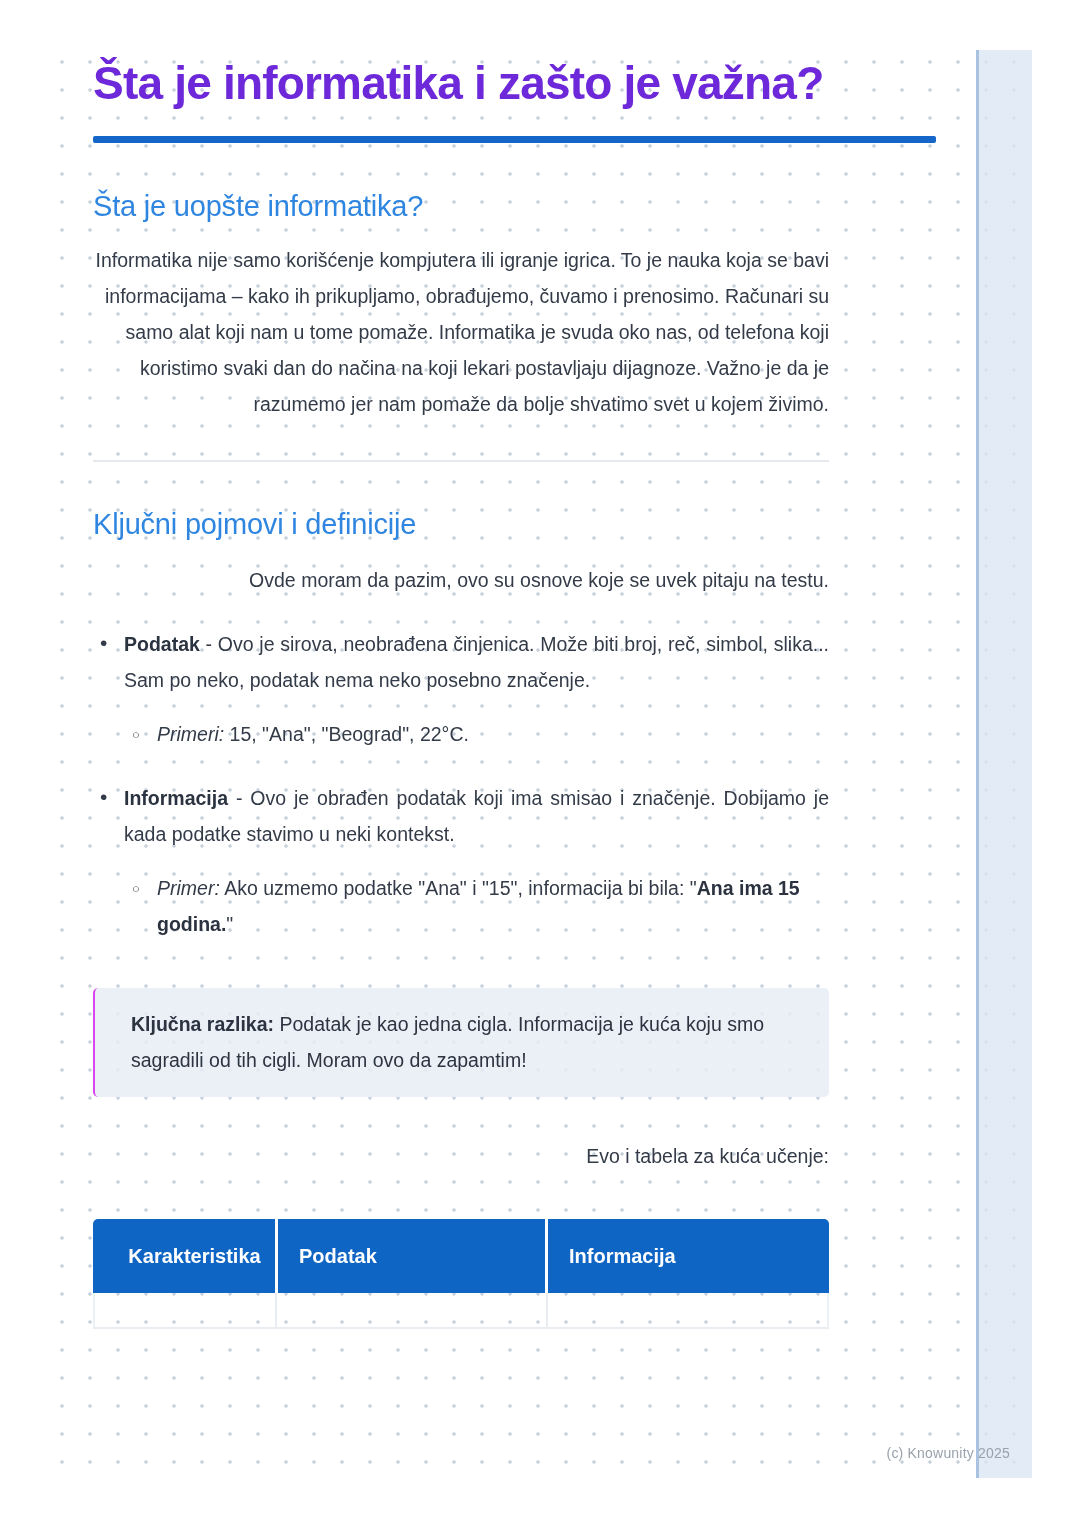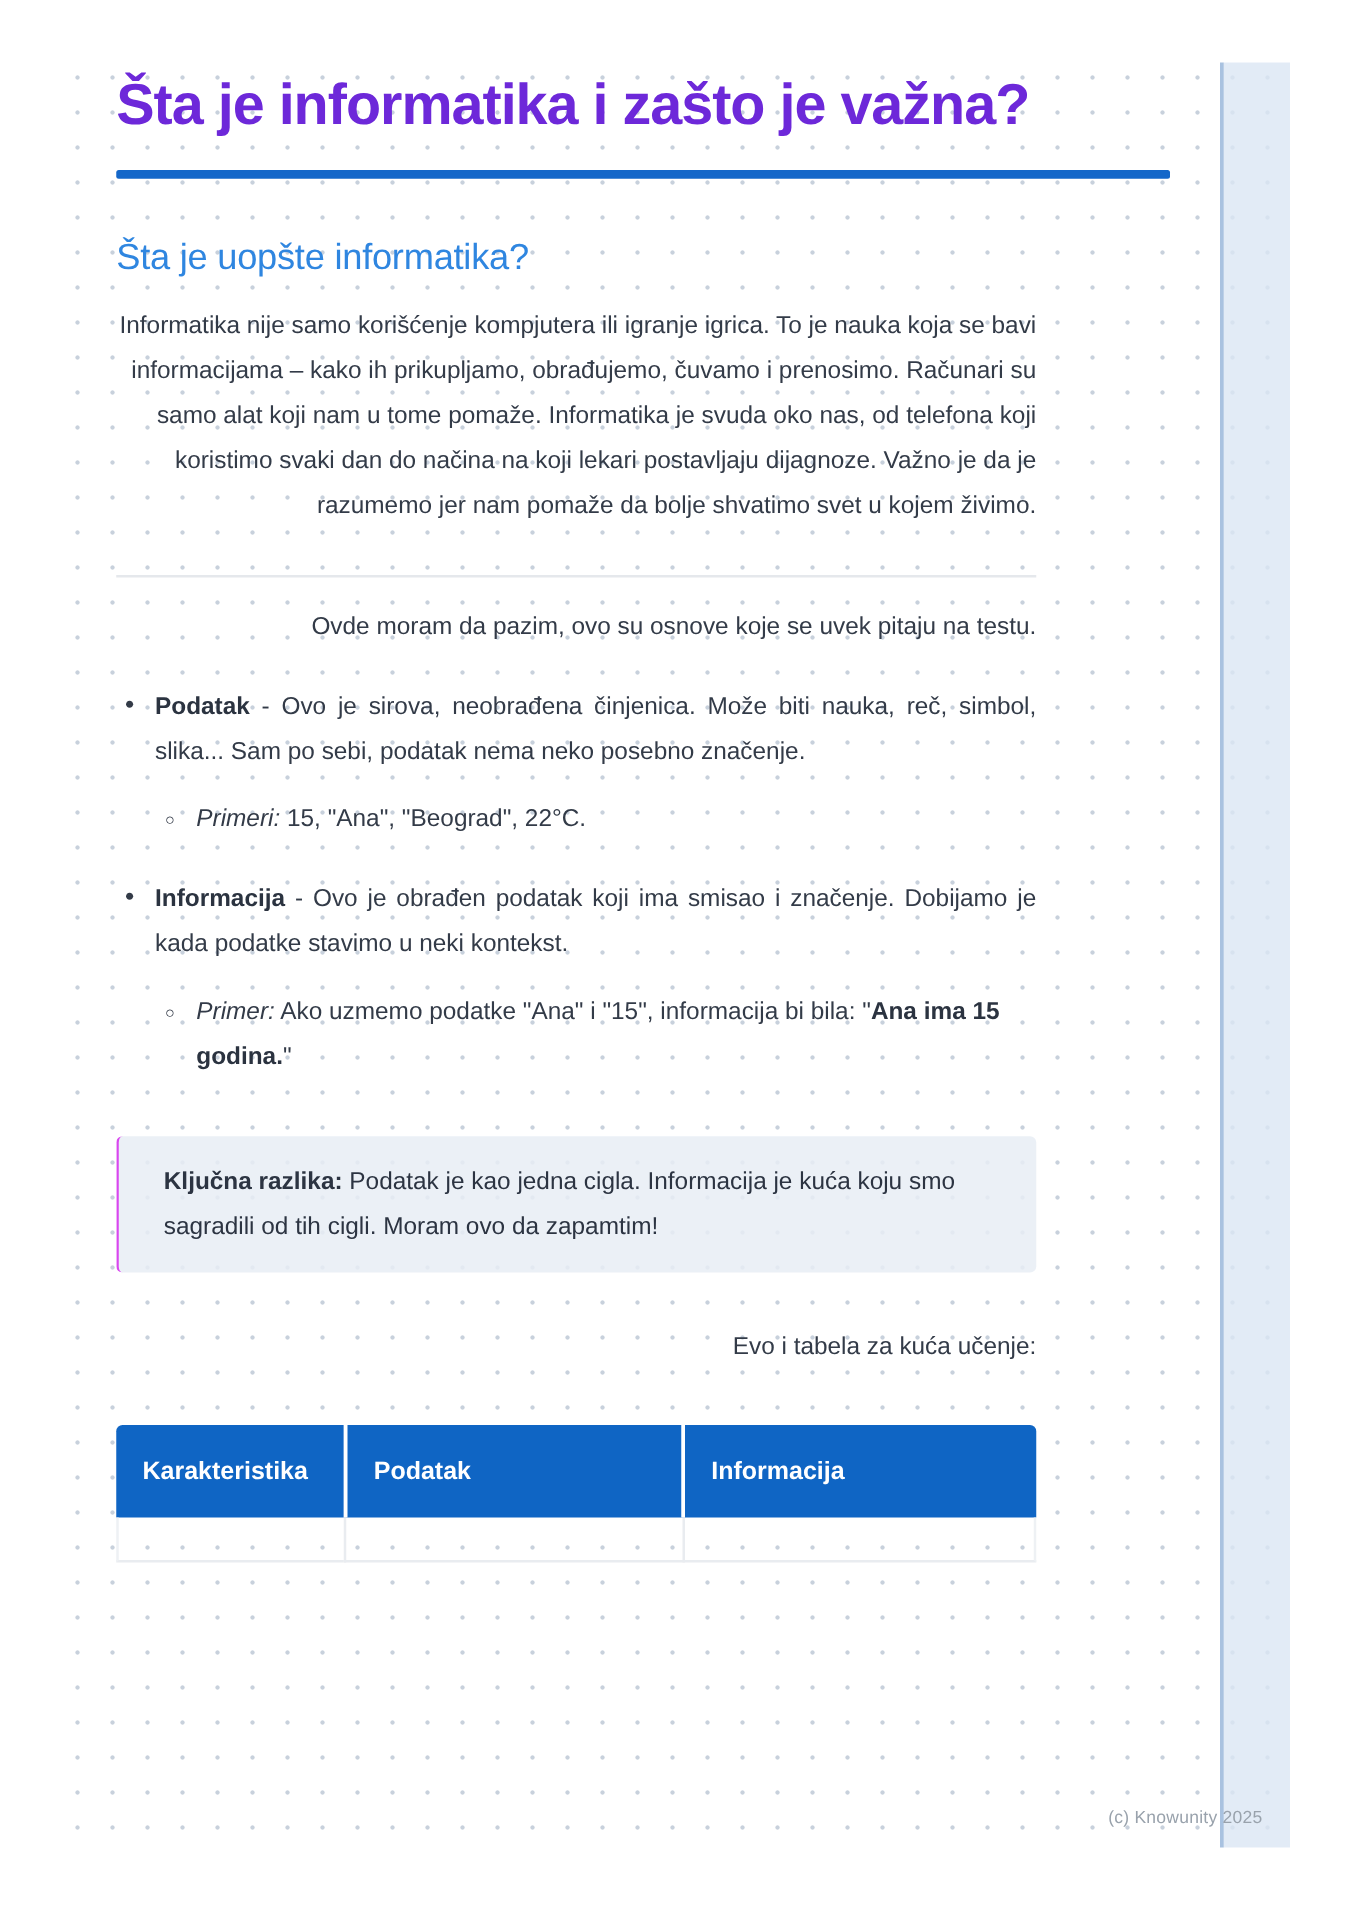--- a/index.html
+++ b/index.html
@@ -100,21 +100,21 @@
   }
   table.compare col.c1 { width:182px; }
   table.compare col.c2 { width:273px; }
   table.compare col.c3 { width:281px; }
   table.compare th {
     background:#0f65c4; color:#ffffff;
     font-size:20px; font-weight:700; text-align:left;
     height:74px; padding-left:21px; vertical-align:middle;
   }
   table.compare th.mid { border-left:3px solid #ffffff; border-right:3px solid #ffffff; }
-  table.compare th:first-child { border-top-left-radius:5px; }
+  table.compare th:first-child { border-top-left-radius:5px;text-align:center; }
   table.compare th:last-child { border-top-right-radius:5px; }
   table.compare td {
     height:36px; background:transparent;
     border-bottom:2px solid #e9ecf0;
   }
   table.compare td:first-child { border-left:2px solid #eef1f4; }
   table.compare td:last-child { border-right:2px solid #eef1f4; }
   table.compare td.mid { border-left:2px solid #e9ecf0; border-right:2px solid #e9ecf0; }
   .copyright {
     position:absolute; top:1445px; right:70px; z-index:3;
@@ -132,27 +132,28 @@
 <div class="content">
 
   <h1 class="title">Šta je informatika i zašto je važna?</h1>
   <div class="title-rule"></div>
 
   <h2 class="section-heading h2-first">Šta je uopšte informatika?</h2>
   <p class="body-text justified lead-para">Informatika nije samo korišćenje kompjutera ili igranje igrica. To je nauka koja se bavi informacijama – kako ih prikupljamo, obrađujemo, čuvamo i prenosimo. Računari su samo alat koji nam u tome pomaže. Informatika je svuda oko nas, od telefona koji koristimo svaki dan do načina na koji lekari postavljaju dijagnoze. Važno je da je razumemo jer nam pomaže da bolje shvatimo svet u kojem živimo.</p>
 
   <div class="section-divider"></div>
 
+  <h2 class="section-heading h2-second">Ključni pojmovi i definicije</h2>
   <p class="body-text intro-para">Ovde moram da pazim, ovo su osnove koje se uvek pitaju na testu.</p>
 
   <ul class="defs">
     <li>
       <span class="term">Podatak</span>
       <span>-</span>
-      <span>Ovo je sirova, neobrađena činjenica. Može biti nauka, reč, simbol, slika... Sam po sebi, podatak nema neko posebno značenje.</span>
+      <span>Ovo je sirova, neobrađena činjenica. Može biti broj, reč, simbol, slika... Sam po neko, podatak nema neko posebno značenje.</span>
       <div class="sub-example">
         <span class="ex-label">Primeri:</span>
         <span>15, "Ana", "Beograd", 22°C.</span>
       </div>
     </li>
     <li>
       <span class="term">Informacija</span>
       <span>-</span>
       <span>Ovo je obrađen podatak koji ima smisao i značenje. Dobijamo je kada podatke stavimo u neki kontekst.</span>
       <div class="sub-example">

